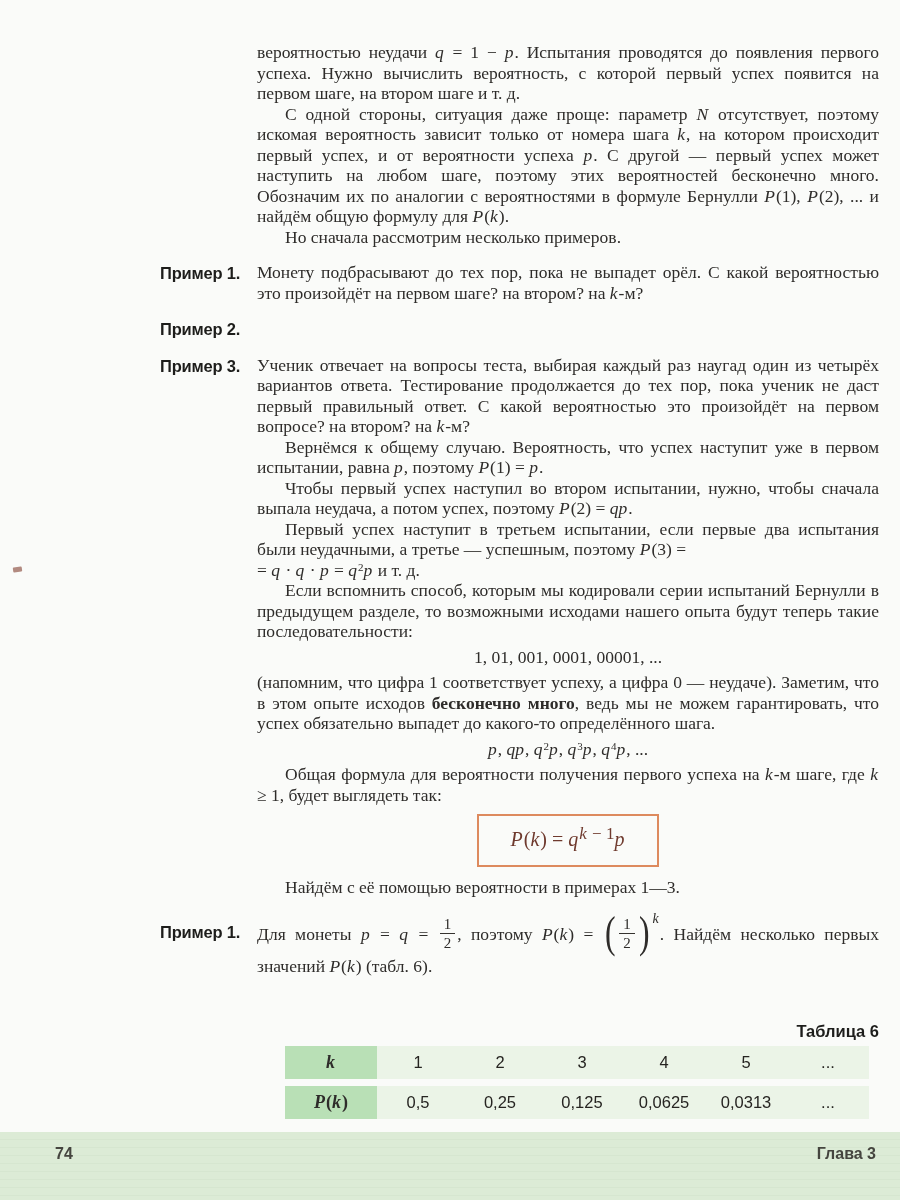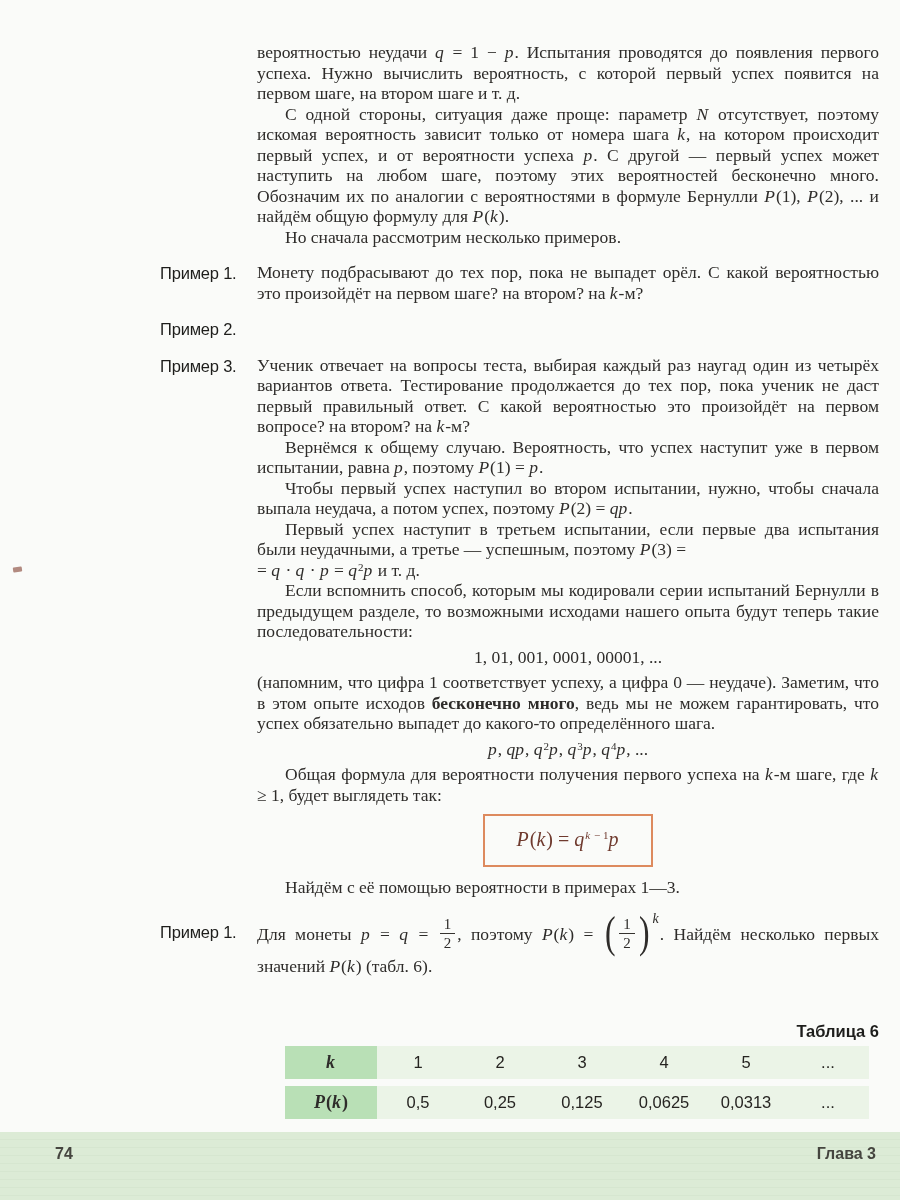--- a/index.html
+++ b/index.html
@@ -35,42 +35,42 @@
   }
   .para.indent { text-indent: 28px; }
   .center-line {
     margin: 5px 0 5px 97px;
     text-align: center;
   }
   .example-row { display: flex; margin-top: 15px; }
   .example-label {
     flex: 0 0 97px;
     font-family: "Liberation Sans", sans-serif;
-    font-weight: 400;
+    font-weight: 700;
     font-size: 16.5px;
     letter-spacing: -0.2px;
     color: #1d1d1b;
     padding-top: 1px;
   }
   .example-body { flex: 1; text-align: justify; }
   sup { font-size: 11px; line-height: 0; vertical-align: 5px; }
   i { padding-right: 1px; }
 
   .formula-wrap {
     margin: 9px 0 10px 97px;
     display: flex; justify-content: center;
   }
   .formula-box {
     border: 2.5px solid var(--box_border);
     padding: 13px 32px 15px;
     font-size: 20px;
     color: var(--formula_text);
     background: var(--paper);
   }
-  .formula-box sup { font-size: 11px; vertical-align: 7px; }
+  .formula-box sup { font-size: 17px; vertical-align: 7px; }
 
   .usage-row { margin-top: 10px; }
   .usage-row .example-label { padding-top: 15px; }
   .usage-body { flex: 1; text-align: justify; line-height: 24px; }
   .frac {
     display: inline-block;
     vertical-align: middle;
     text-align: center;
     font-size: 15px;
     line-height: 1.12;

